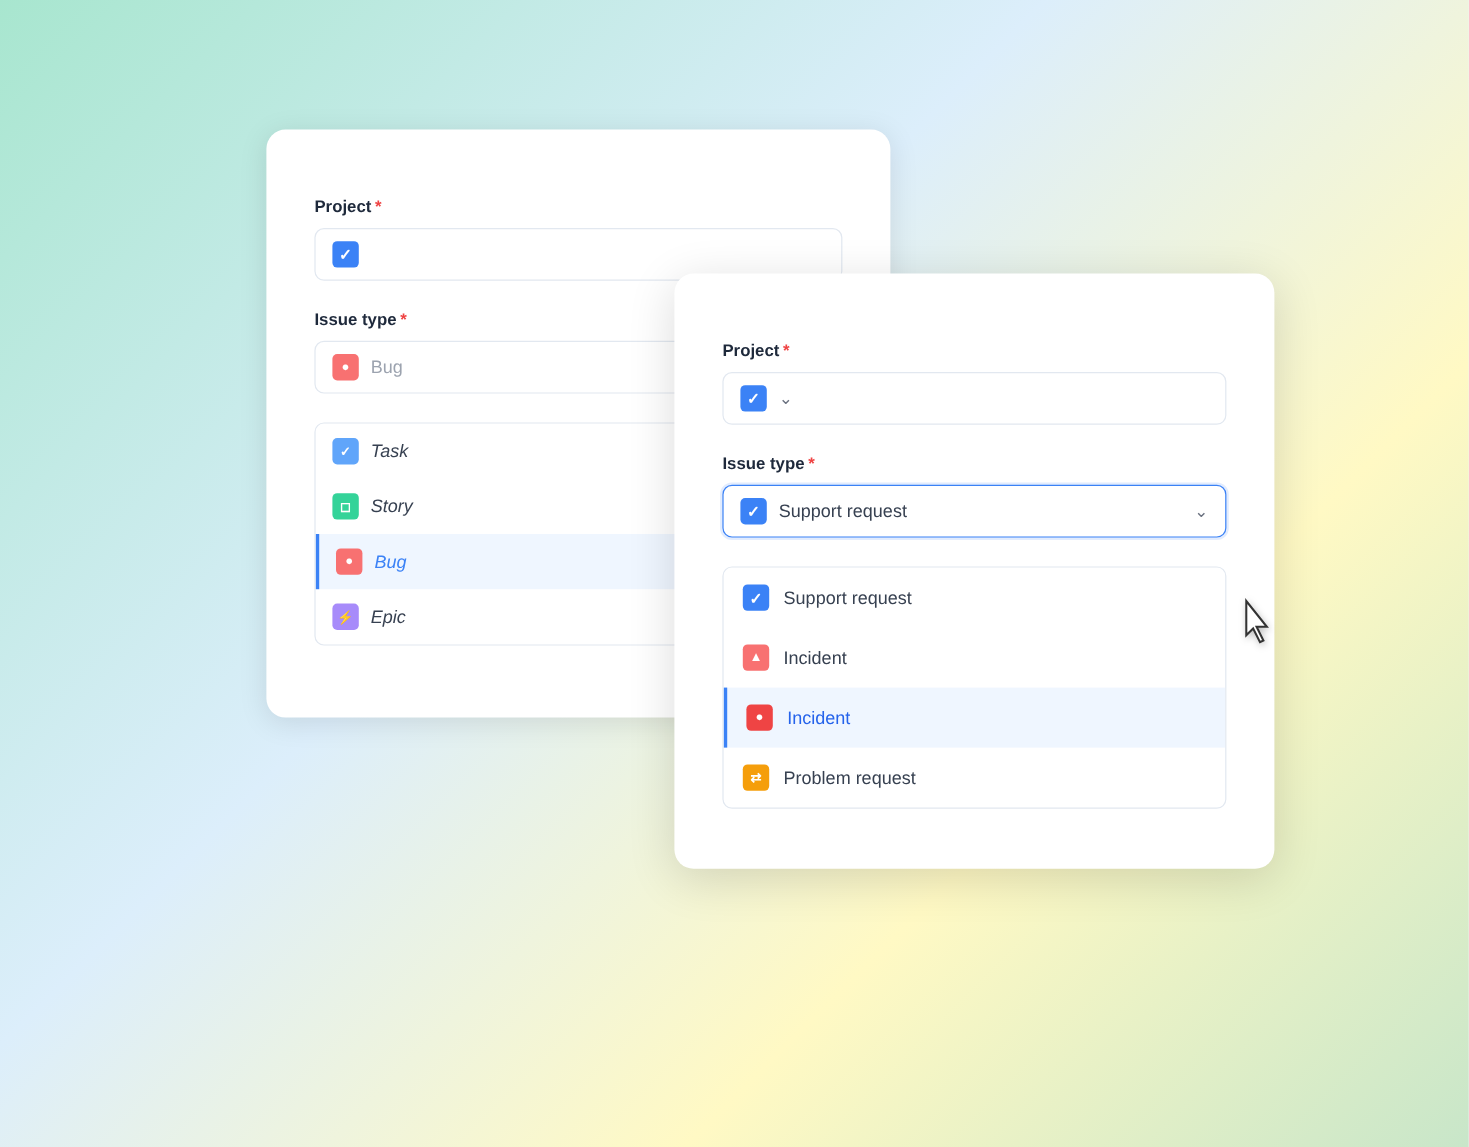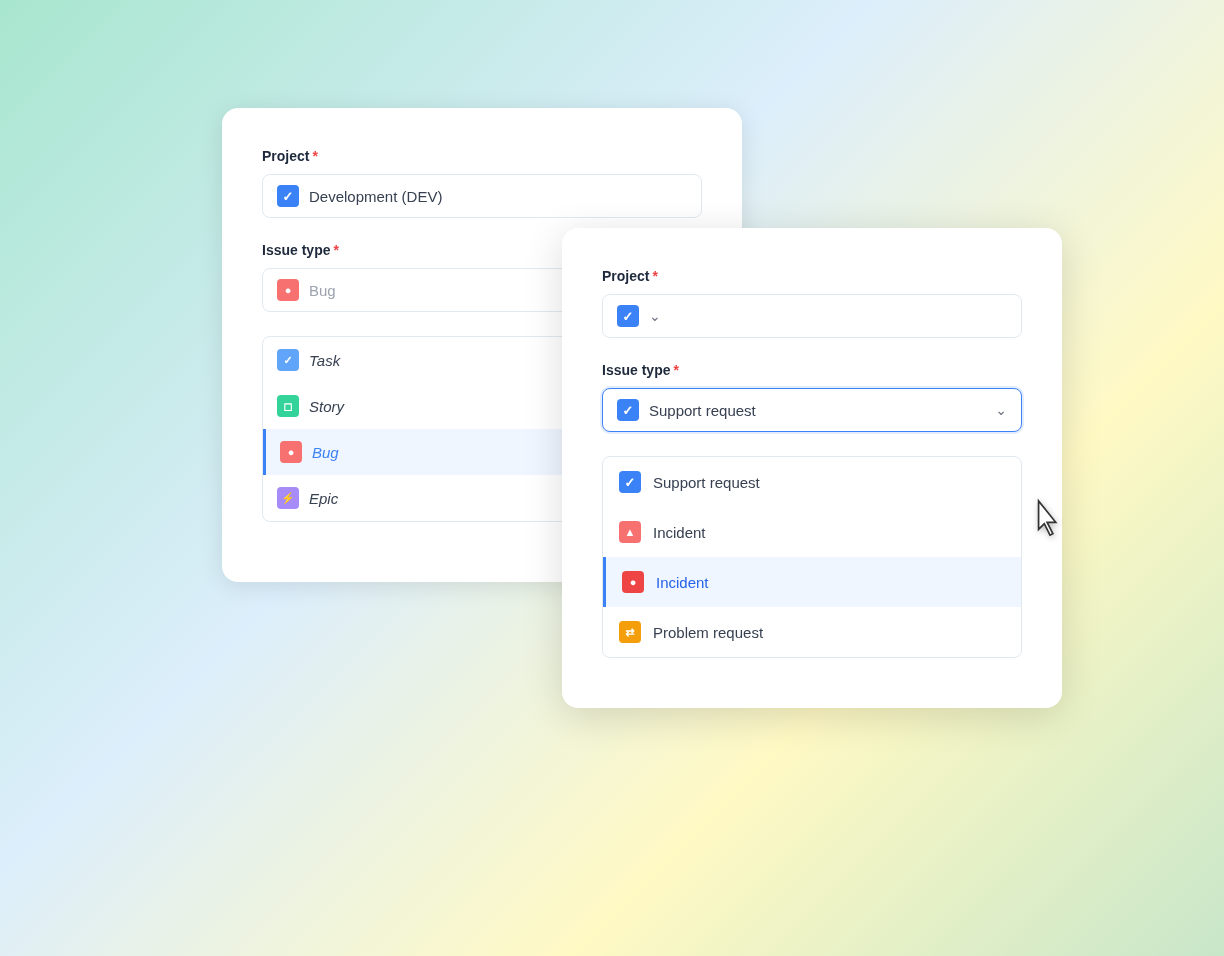--- a/index.html
+++ b/index.html
@@ -63,20 +63,21 @@
       margin-bottom: 10px;
     }
 
     .required-star {
       color: #ef4444;
       margin-left: 3px;
     }
 
     .field-group {
       margin-bottom: 24px;
+      margin-top: 16px;
     }
 
     
     .select-field {
       display: flex;
       align-items: center;
       border: 1.5px solid #e2e8f0;
       border-radius: 8px;
       padding: 10px 14px;
       background: white;
@@ -239,21 +240,20 @@
 <div class="scene">
 
   <div class="card-back">
 
     <div class="field-group">
       <div class="field-label">
         <span>Project</span><span class="required-star">*</span>
       </div>
       <div class="select-field">
         <div class="icon-check"></div>
-        <span class="select-field-text">Development (DEV)</span>
       </div>
     </div>
 
     <div class="field-group">
       <div class="field-label">
         <span>Issue type</span><span class="required-star">*</span>
       </div>
       <div class="issue-single">
         <div class="issue-icon icon-bug">●</div>
         <span class="issue-single-text">Bug</span>

